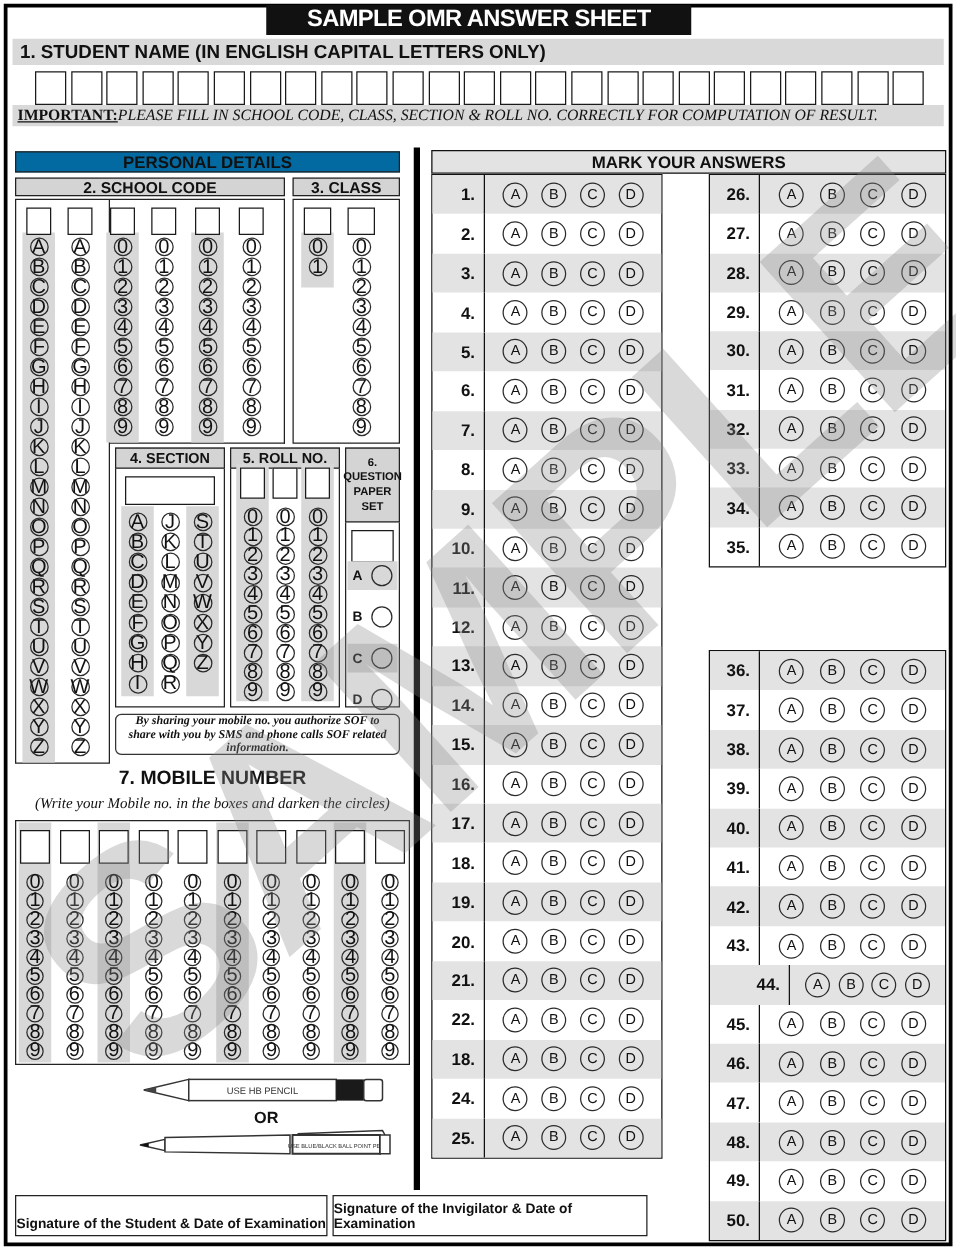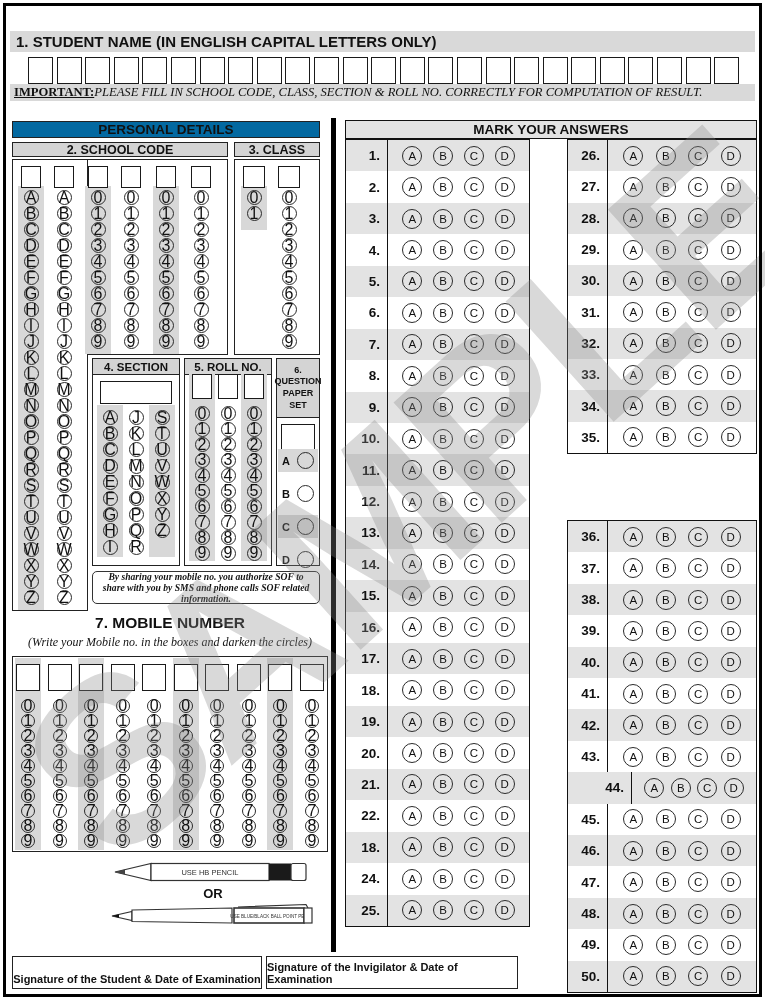--- a/index.html
+++ b/index.html
@@ -27,20 +27,21 @@
   .gender-row{display:flex;align-items:center;justify-content:space-between;background:#d8d8d8;padding:0 6px 0 4px;font-size:11px;}
   .gender-circle{width:15px;height:15px;border:1.4px solid #2b2b2b;border-radius:50%;background:#fff;}
 </style>
 </head>
 <body>
 
 <div id="sheet">
 
   <div class="abs frame" style="left:3px;top:3px;width:759px;height:994px;"></div>
 
+  <div class="abs" style="left:213px;top:4px;width:340px;height:24px;background:#111;color:#fff;display:flex;align-items:center;justify-content:center;font-weight:bold;font-size:19px;letter-spacing:-0.5px;z-index:41;">SAMPLE OMR ANSWER SHEET</div>
 
   <div class="abs bar" style="left:10px;top:31px;width:745px;height:21px;display:flex;align-items:center;padding-left:6px;font-weight:bold;font-size:15px;">1. STUDENT NAME (IN ENGLISH CAPITAL LETTERS ONLY)</div>
   <div class="abs" id="name-row" style="left:28px;top:57px;">
       <div class="nbox"></div>
       <div class="nbox"></div>
       <div class="nbox"></div>
       <div class="nbox"></div>
       <div class="nbox"></div>
       <div class="nbox"></div>
       <div class="nbox"></div>

